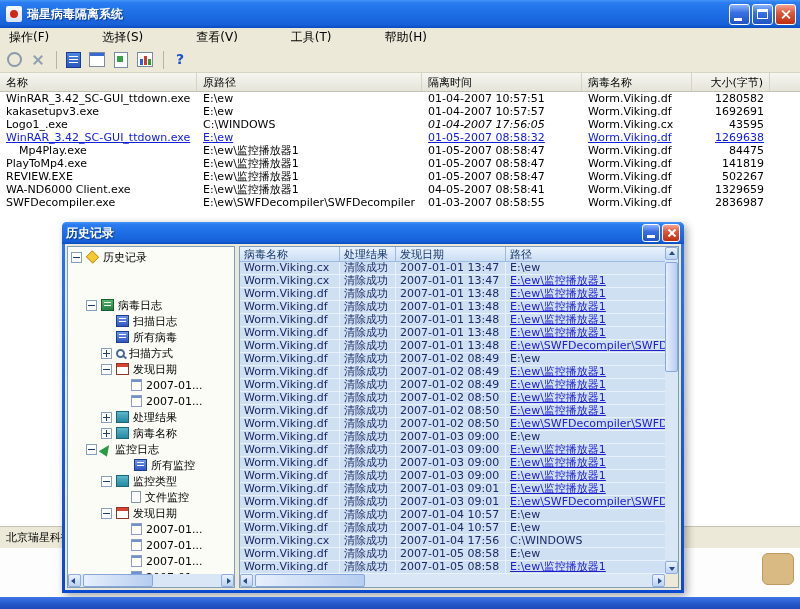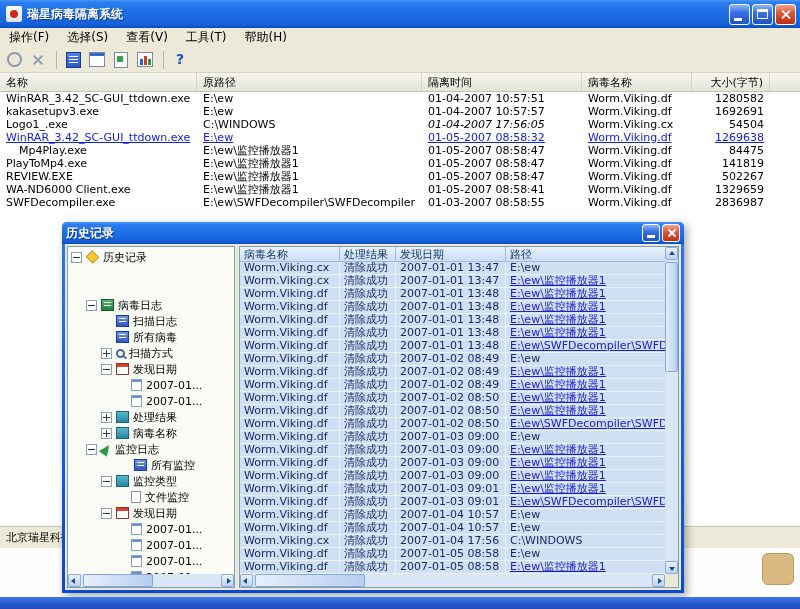--- a/index.html
+++ b/index.html
@@ -14,21 +14,21 @@
   .wtitle{color:#fff;font-weight:bold;font-size:12px;text-shadow:1px 1px 1px #0a3a8a;flex:1;white-space:nowrap;overflow:hidden;}
   .wb{width:21px;height:21px;border:1px solid #fff;border-radius:3px;margin-left:2px;position:relative;flex:none;box-sizing:border-box;}
   .wb.min{background:linear-gradient(#8cb4f8,#3a70e4 40%,#2054c4);}
   .wb.min::after{content:"";position:absolute;left:4px;bottom:3px;width:8px;height:3px;background:#fff;}
   .wb.max{background:linear-gradient(#8cb4f8,#3a70e4 40%,#2054c4);}
   .wb.max::after{content:"";position:absolute;left:4px;top:4px;width:11px;height:10px;border:1px solid #fff;border-top:3px solid #fff;box-sizing:border-box;}
   .wb.close{background:linear-gradient(#f2a590,#e2573a 40%,#bb3012);}
   .wb.close::before,.wb.close::after{content:"";position:absolute;left:9px;top:4px;width:2px;height:11px;background:#fff;}
   .wb.close::before{transform:rotate(45deg);}
   .wb.close::after{transform:rotate(-45deg);}
-  .menubar{height:19px;background:#ECE9D8;display:flex;align-items:center;font-size:12px;color:#000;}
+  .menubar{height:19px;background:#ECE9D8;display:flex;align-items:center;font-size:12px;color:#000;gap:35px;}
   .menu-item{padding:1px 9px;}
   .toolbar{height:25px;background:#ECE9D8;border-bottom:1px solid #d8d4c4;display:flex;align-items:center;padding:0 3px;}
   .tb-btn{width:22px;height:22px;display:flex;align-items:center;justify-content:center;margin-right:2px;}
   .tb-sep{width:1px;height:18px;background:#b8b4a4;margin:0 5px;}
   .ticn{display:inline-block;position:relative;}
   .ticn.restore{width:11px;height:11px;border:2px solid #8a9aaa;border-radius:50%;}
   .ticn.delete{width:16px;height:16px;}
   .ticn.delete::before,.ticn.delete::after{content:"";position:absolute;left:7px;top:2px;width:2px;height:12px;background:#90a0b0;}
   .ticn.delete::before{transform:rotate(45deg);}
   .ticn.delete::after{transform:rotate(-45deg);}
@@ -188,21 +188,21 @@
           <span class="lv-cell" style="width: 225px;">E:\ew</span>
           <span class="lv-cell" style="width: 160px;">01-04-2007 10:57:57</span>
           <span class="lv-cell" style="width: 110px;">Worm.Viking.df</span>
           <span class="lv-cell num" style="width: 78px;">1692691</span>
         </div>
         <div class="lv-row">
           <span class="lv-cell" style="width: 197px;">Logo1_.exe</span>
           <span class="lv-cell" style="width: 225px;">C:\WINDOWS</span>
           <span class="lv-cell" style="width: 160px; font-style: italic;">01-04-2007 17:56:05</span>
           <span class="lv-cell" style="width: 110px;">Worm.Viking.cx</span>
-          <span class="lv-cell num" style="width: 78px;">54504</span>
+          <span class="lv-cell num" style="width: 78px;">43595</span>
         </div>
         <div class="lv-row sel">
           <span class="lv-cell" style="width: 197px;">WinRAR_3.42_SC-GUI_ttdown.exe</span>
           <span class="lv-cell" style="width: 225px;">E:\ew</span>
           <span class="lv-cell" style="width: 160px;">01-05-2007 08:58:32</span>
           <span class="lv-cell" style="width: 110px;">Worm.Viking.df</span>
           <span class="lv-cell num" style="width: 78px;">1269638</span>
         </div>
         <div class="lv-row">
           <span class="lv-cell" style="width: 197px; padding-left: 19px;">Mp4Play.exe</span>
@@ -221,21 +221,21 @@
         <div class="lv-row">
           <span class="lv-cell" style="width: 197px;">REVIEW.EXE</span>
           <span class="lv-cell" style="width: 225px;">E:\ew\监控播放器1</span>
           <span class="lv-cell" style="width: 160px;">01-05-2007 08:58:47</span>
           <span class="lv-cell" style="width: 110px;">Worm.Viking.df</span>
           <span class="lv-cell num" style="width: 78px;">502267</span>
         </div>
         <div class="lv-row">
           <span class="lv-cell" style="width: 197px;">WA-ND6000 Client.exe</span>
           <span class="lv-cell" style="width: 225px;">E:\ew\监控播放器1</span>
-          <span class="lv-cell" style="width: 160px;">01-05-2007 08:58:41</span>
+          <span class="lv-cell" style="width: 160px;">04-05-2007 08:58:41</span>
           <span class="lv-cell" style="width: 110px;">Worm.Viking.df</span>
           <span class="lv-cell num" style="width: 78px;">1329659</span>
         </div>
         <div class="lv-row">
           <span class="lv-cell" style="width: 197px;">SWFDecompiler.exe</span>
           <span class="lv-cell" style="width: 225px;">E:\ew\SWFDecompiler\SWFDecompiler</span>
           <span class="lv-cell" style="width: 160px;">01-03-2007 08:58:55</span>
           <span class="lv-cell" style="width: 110px;">Worm.Viking.df</span>
           <span class="lv-cell num" style="width: 78px;">2836987</span>
         </div>

